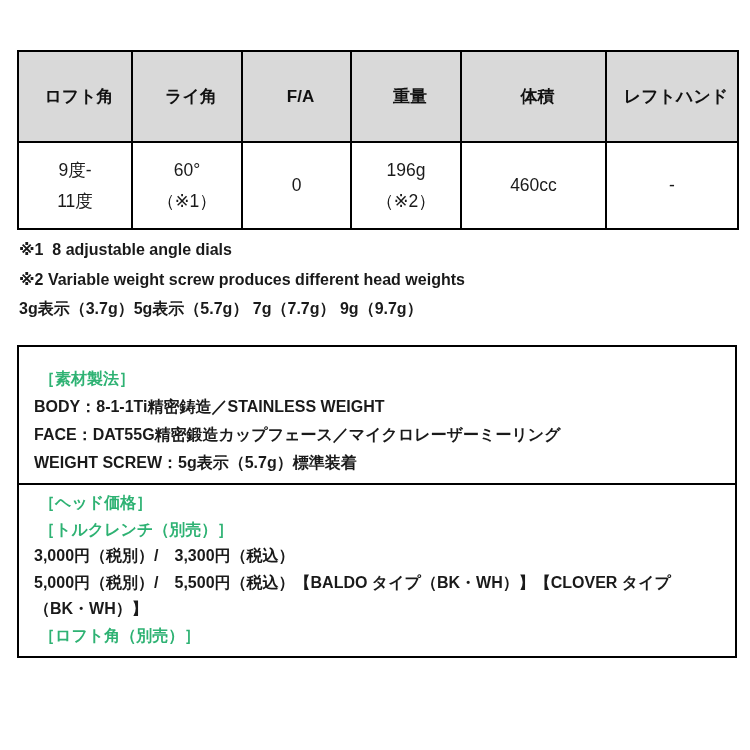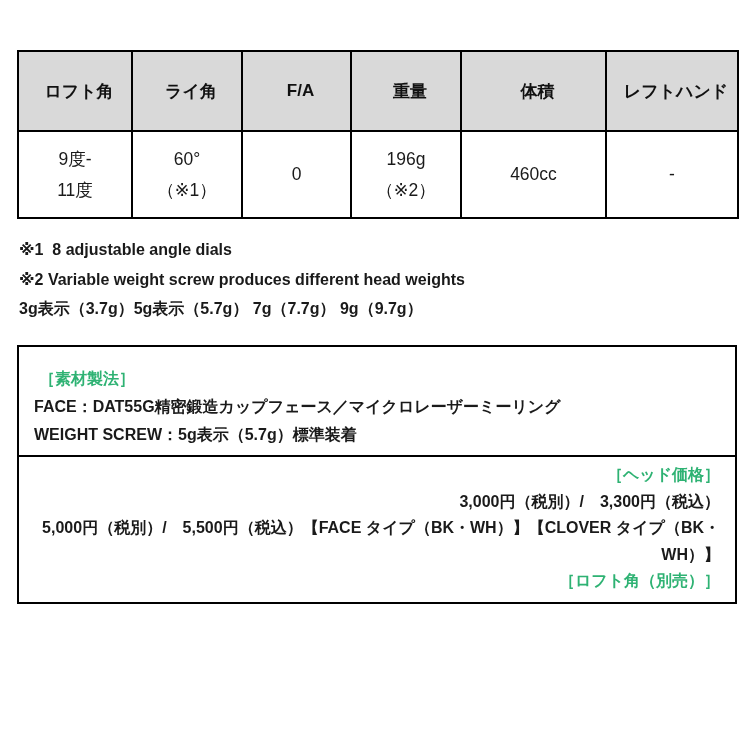--- a/index.html
+++ b/index.html
@@ -28,21 +28,21 @@
     border-collapse: collapse;
     table-layout: fixed;
     text-align: center;
   }
   .spec-table th, .spec-table td {
     border: 2px solid var(--border);
     padding: 0 2px;
   }
   .spec-table th {
     background: var(--header-bg);
-    height: 80px;
+    height: 91px;
     font-size: 17px;
     font-weight: 700;
     color: #111;
     padding-left: 10px;
   }
   .spec-table td {
     height: 87px;
     font-size: 17.5px;
     font-weight: 400;
     line-height: 1.72;
@@ -63,21 +63,21 @@
   }
 
   
   .info-box {
     position: absolute; top: 345px; left: 17px;
     width: 720px;
     border: 2px solid var(--border);
     background: #ffffff;
   }
   .box-section { padding: 18px 15px 6px 15px; }
-  .box-section.prices { border-top: 2px solid var(--border); padding: 5px 15px 7px 15px; text-align: right; }
+  .box-section.prices { border-top: 2px solid var(--border); padding: 5px 15px 7px 15px; }
   .line {
     font-size: 16px;
     font-weight: 700;
     line-height: 28px;
     white-space: pre-wrap;
   }
   .prices .line { line-height: 26.5px; }
   .green-heading { color: var(--green); padding-left: 5px; }
 </style>
 </head>
@@ -131,24 +131,26 @@
 
   <div class="notes">
     <p class="note-line">※1  8 adjustable angle dials</p>
     <p class="note-line">※2 Variable weight screw produces different head weights</p>
     <p class="note-line">3g表示（3.7g）5g表示（5.7g） 7g（7.7g） 9g（9.7g）</p>
   </div>
 
   <div class="info-box">
     <div class="box-section materials">
       <div class="line green-heading">［素材製法］</div>
+      <div class="line">BODY：8-1-1Ti精密鋳造／STAINLESS WEIGHT</div>
       <div class="line">FACE：DAT55G精密鍛造カップフェース／マイクロレーザーミーリング</div>
       <div class="line">WEIGHT SCREW：5g表示（5.7g）標準装着</div>
     </div>
     <div class="box-section prices">
       <div class="line green-heading">［ヘッド価格］</div>
+      <div class="line green-heading">［トルクレンチ（別売）］</div>
       <div class="line">3,000円（税別）/　3,300円（税込）</div>
-      <div class="line">5,000円（税別）/　5,500円（税込）【FACE タイプ（BK・WH）】【CLOVER タイプ（BK・WH）】</div>
+      <div class="line">5,000円（税別）/　5,500円（税込）【BALDO タイプ（BK・WH）】【CLOVER タイプ（BK・WH）】</div>
       <div class="line green-heading">［ロフト角（別売）］</div>
     </div>
   </div>
 
 </div>
 
 </body></html>

